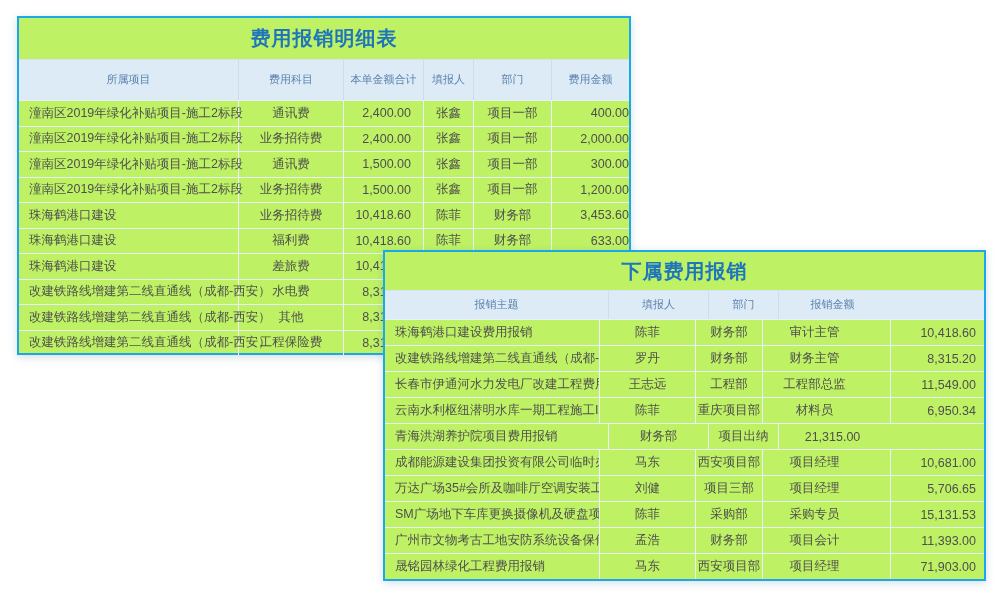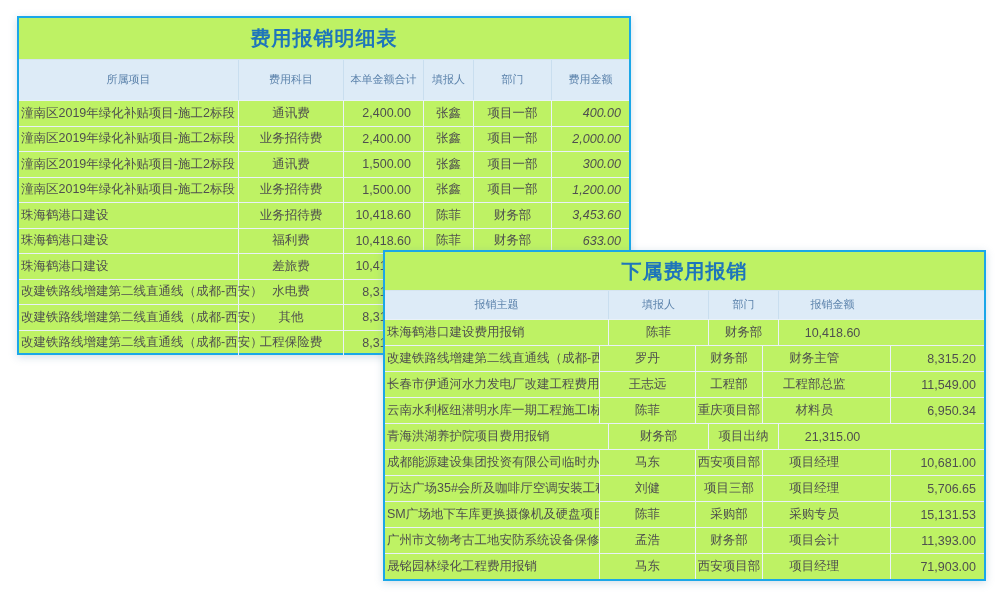--- a/index.html
+++ b/index.html
@@ -30,32 +30,32 @@
   }
   .hdr .cell:first-child{border-left:none;}
   .row{display:flex;border-top:1px solid #E9F1F8;box-sizing:border-box;}
   .t1 .row{height:25.5px;}
   .t2 .row{height:26px;}
   .row .cell{
     display:flex;align-items:center;justify-content:center;
     border-left:1px solid #EBF2F9;box-sizing:border-box;
     font-size:12.5px;color:#4F4F4F;white-space:nowrap;
   }
-  .row .cell:first-child{border-left:none;justify-content:flex-start;padding-left:2px;}
+  .row .cell:first-child{border-left:none;justify-content:flex-start;padding-left:10px;}
   .lk{color:#55A0DC;cursor:pointer;}
   
   .t1 .cell:nth-child(1){width:219px;}
   .t1 .cell:nth-child(2){width:105px;}
   .t1 .cell:nth-child(3){width:80px;}
   .t1 .cell:nth-child(4){width:50px;}
   .t1 .cell:nth-child(5){width:78px;}
   .t1 .cell:nth-child(6){width:78px;}
   .t1 .row .cell:nth-child(1){position:relative;z-index:1;overflow:visible;}
   .t1 .row .cell:nth-child(3){justify-content:flex-end;padding-right:12px;padding-left:32px;}
-  .t1 .row .cell:nth-child(6){justify-content:flex-end;padding-right:8px;font-style:italic;}
+  .t1 .row .cell:nth-child(6){justify-content:flex-end;}
   
   .t2 .cell:nth-child(1){width:223px;}
   .t2 .cell:nth-child(2){width:100px;}
   .t2 .cell:nth-child(3){width:70px;}
   .t2 .cell:nth-child(4){width:108px;}
   .t2 .cell:nth-child(5){width:98px;margin-left:24px;}
   .t2 .row .cell:nth-child(1){overflow:hidden;}
   .t2 .row .cell:nth-child(5){justify-content:flex-end;padding-right:8px;}
 </style>
 </head>
@@ -161,20 +161,21 @@
       <div class="cell">报销主题</div>
       <div class="cell">填报人</div>
       <div class="cell">部门</div>
       <div class="cell">报销金额</div>
     </div>
   <div id="t2b">
       <div class="row">
         <div class="cell lk">珠海鹤港口建设费用报销</div>
         <div class="cell lk">陈菲</div>
         <div class="cell">财务部</div>
+        <div class="cell">审计主管</div>
         <div class="cell">10,418.60</div>
       </div>
       <div class="row">
         <div class="cell lk">改建铁路线增建第二线直通线（成都-西安）</div>
         <div class="cell lk">罗丹</div>
         <div class="cell">财务部</div>
         <div class="cell">财务主管</div>
         <div class="cell">8,315.20</div>
       </div>
       <div class="row">

